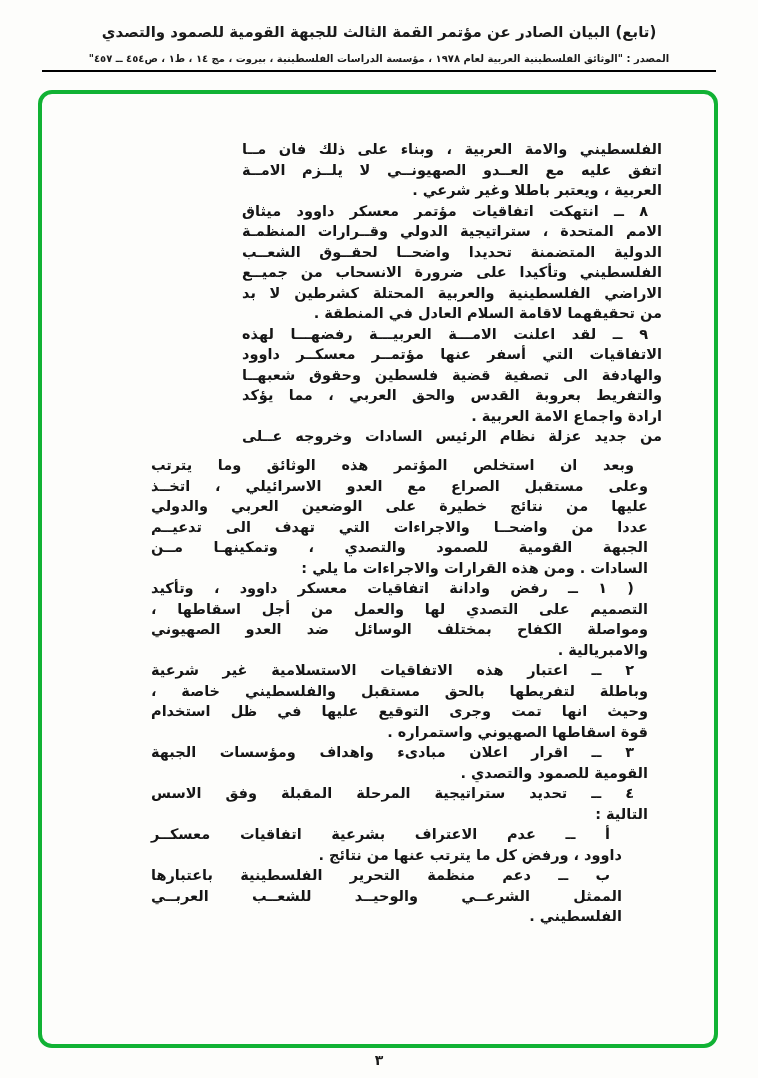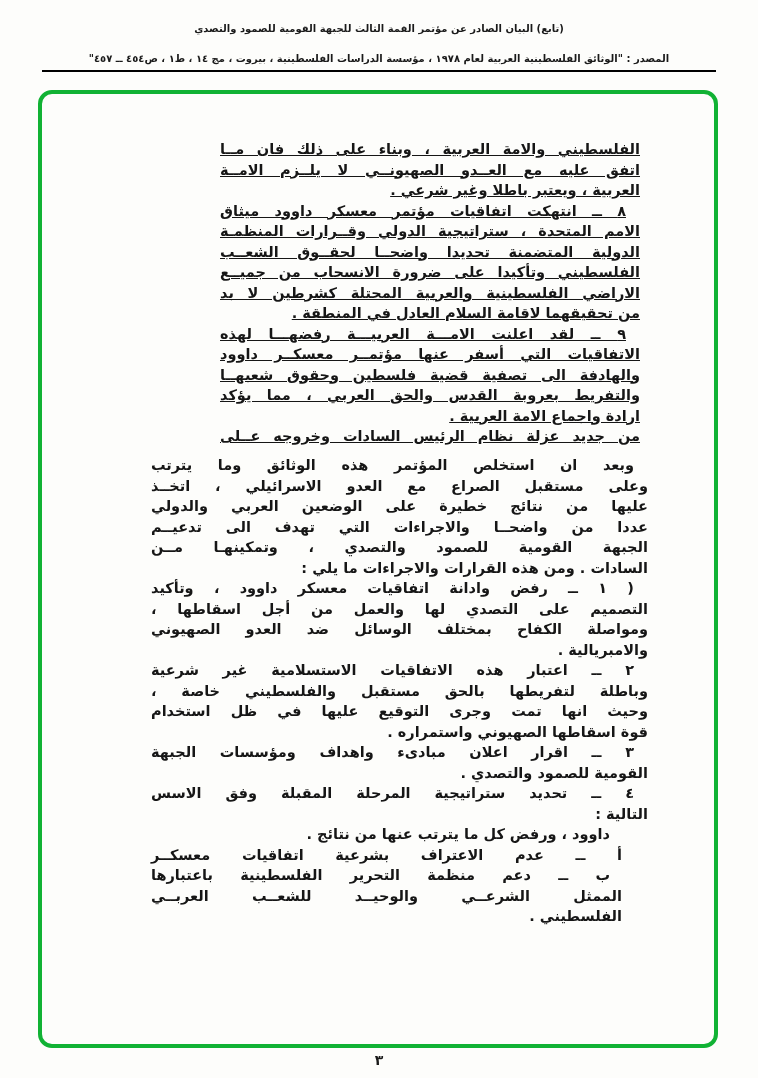--- a/index.html
+++ b/index.html
@@ -9,21 +9,21 @@
     font-family: "DejaVu Sans", sans-serif;
     color: #1a1a1a;
     overflow: hidden;
   }
   .page { position: relative; width: 758px; height: 1078px; }
 
   
   .doc-title {
     position: absolute; top: 23px; left: 0; right: 0;
     direction: rtl; text-align: center;
-    font-size: 10px; font-weight: bold;
+    font-size: 15px; font-weight: bold;
   }
   .doc-source {
     position: absolute; top: 53px; left: 0; right: 0;
     direction: rtl; text-align: center;
     font-size: 10px; font-weight: bold;
   }
   .header-rule {
     position: absolute; top: 70px; left: 42px; right: 42px;
     border-top: 2px solid #000;
   }
@@ -38,21 +38,21 @@
   }
 
   
   .block {
     position: absolute;
     direction: rtl;
     font-size: 14.5px; font-weight: bold;
     line-height: 20.5px;
     color: #161616;
   }
-  #block-a { top: 139px; right: 118px; width: 420px; text-decoration: underline; }
+  #block-a { top: 139px; right: 96px; width: 420px; }
   #block-b { top: 455px; right: 110px; width: 497px; }
 
   .line { text-align: justify; text-align-last: justify; }
   .line.last { text-align-last: right; }
   .p-indent .line:first-child { text-indent: 14px; }
   .p-plain  .line:first-child { text-indent: 0; }
   .p-sub { padding-right: 26px; }
   .p-sub .line:first-child { text-indent: 12px; }
 
   
@@ -122,22 +122,22 @@
       </div>
       <div class="para p-indent">
         <div class="line">٣ ــ اقرار اعلان مبادىء واهداف ومؤسسات الجبهة</div>
         <div class="line last">القومية للصمود والتصدي .</div>
       </div>
       <div class="para p-indent">
         <div class="line">٤ ــ تحديد ستراتيجية المرحلة المقبلة وفق الاسس</div>
         <div class="line last">التالية :</div>
       </div>
       <div class="para p-sub">
+        <div class="line">أ ــ عدم الاعتراف بشرعية اتفاقيات معسكــر</div>
         <div class="line last">داوود ، ورفض كل ما يترتب عنها من نتائج .</div>
-        <div class="line">أ ــ عدم الاعتراف بشرعية اتفاقيات معسكــر</div>
       </div>
       <div class="para p-sub">
         <div class="line">ب ــ دعم منظمة التحرير الفلسطينية باعتبارها</div>
         <div class="line">الممثل الشرعــي والوحيــد للشعــب العربــي</div>
         <div class="line last">الفلسطيني .</div>
       </div>
     </div>
 
   <div class="page-number">٣</div>
 

